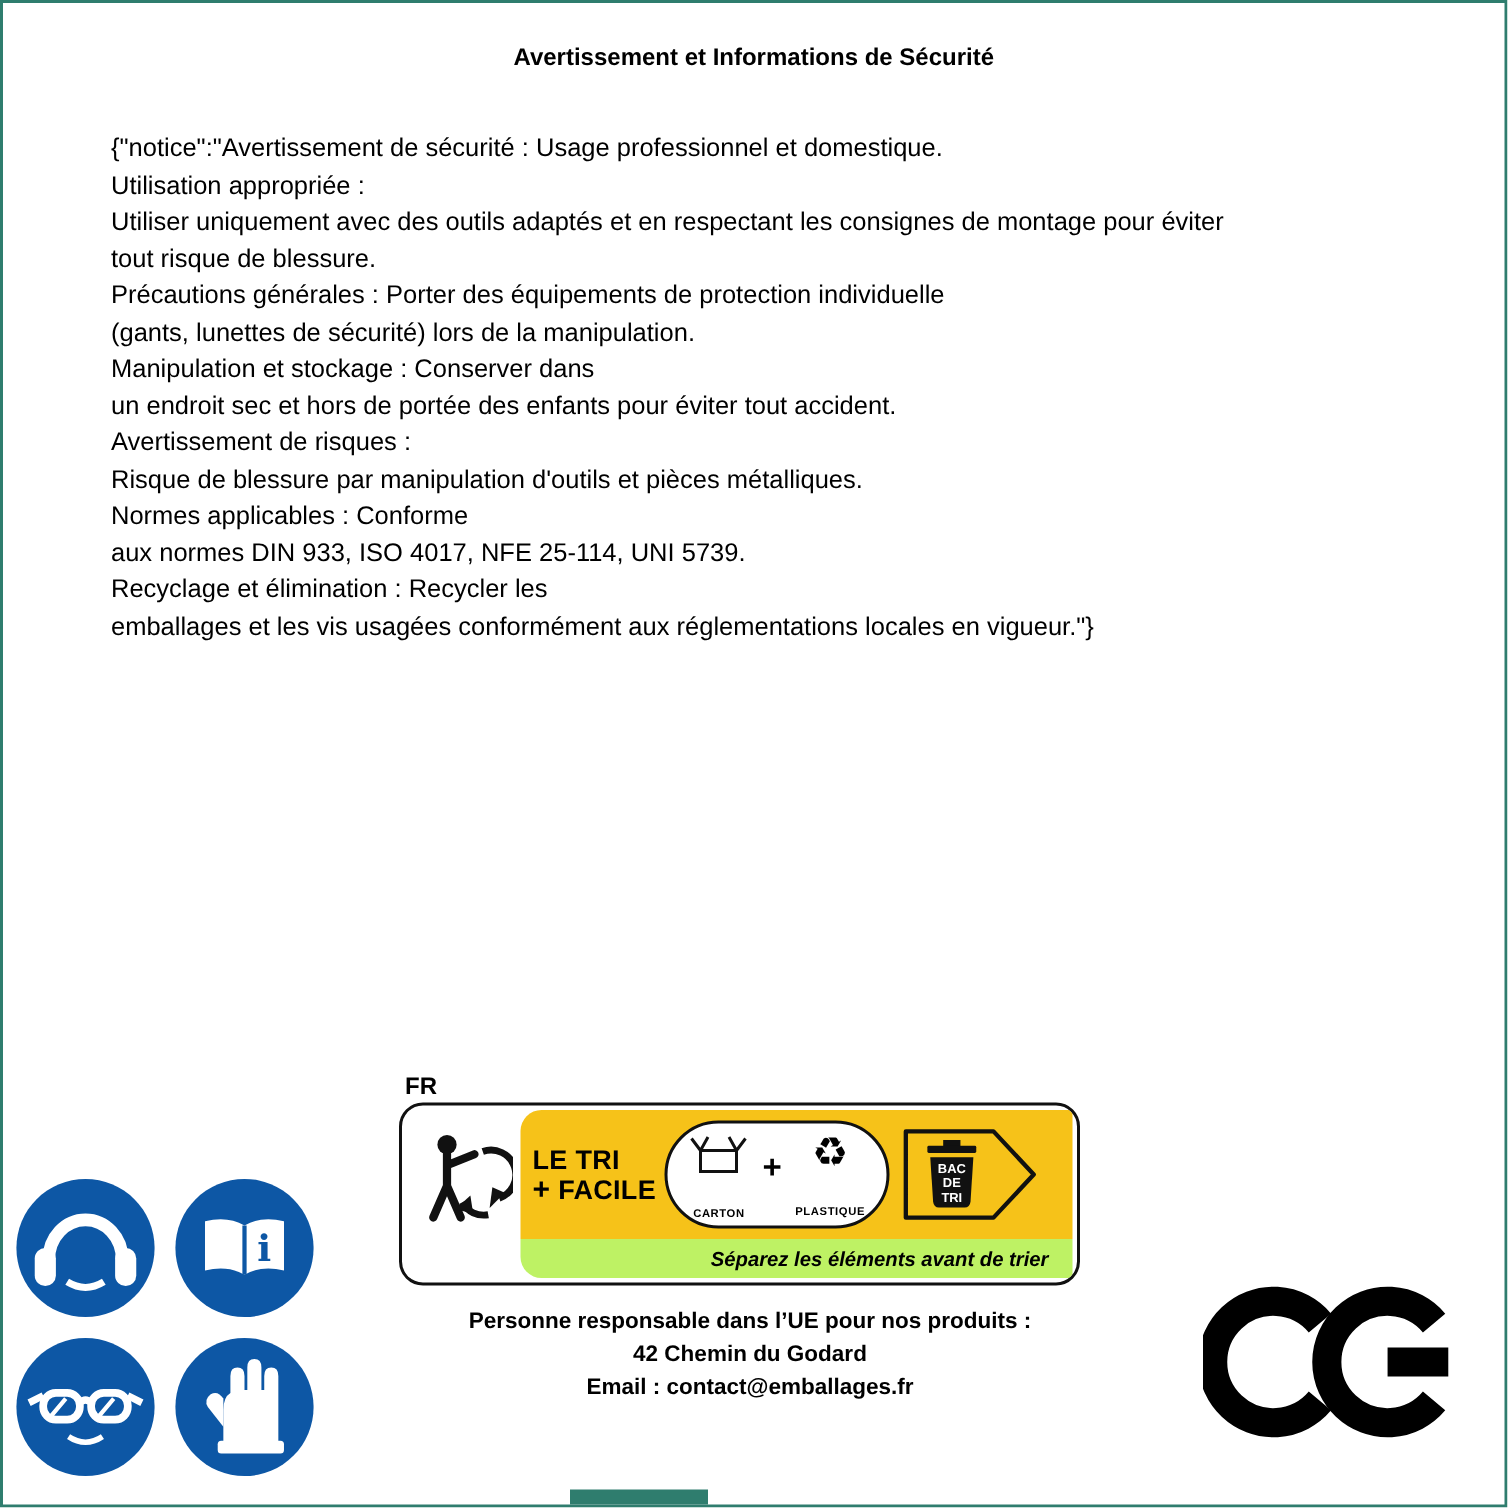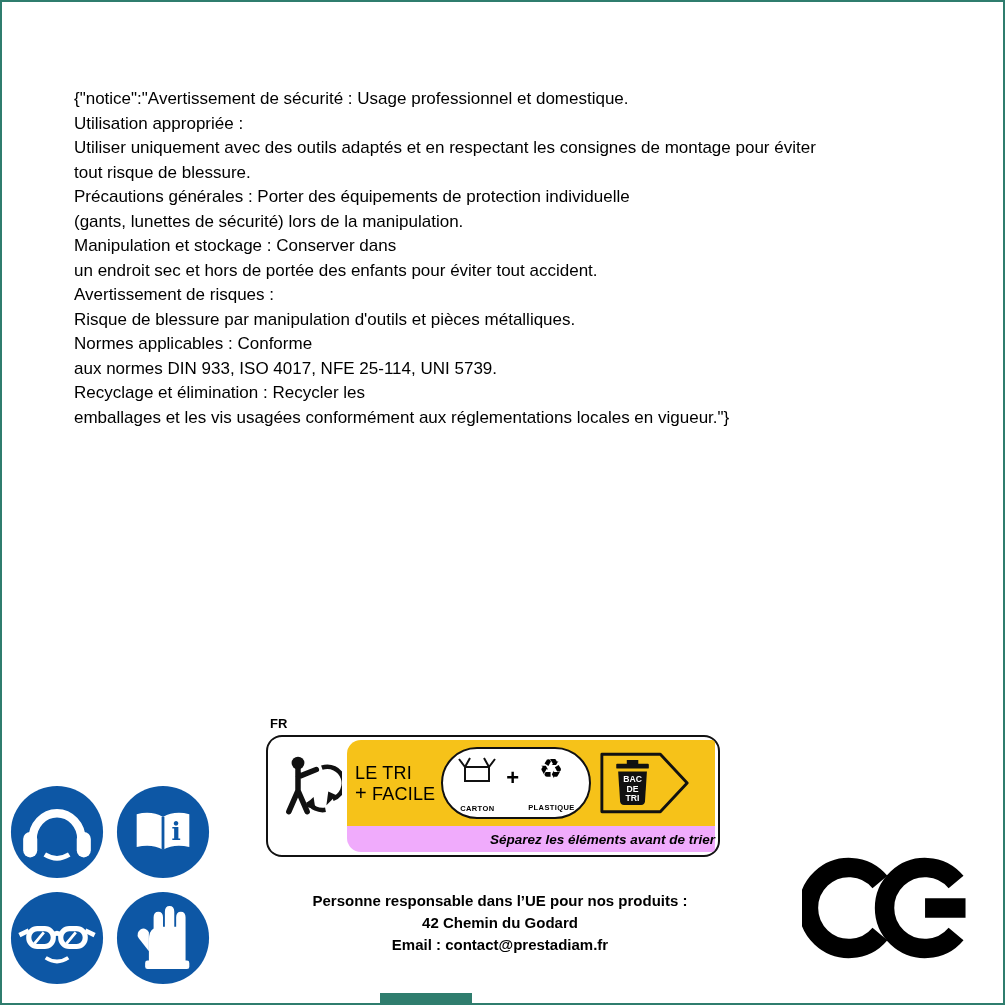--- a/index.html
+++ b/index.html
@@ -22,65 +22,67 @@
     font-size:17px;line-height:24.5px;
     white-space:pre-line;
   }
   
   .icons{
     position:absolute;left:8px;top:783px;
     display:grid;grid-template-columns:94px 94px;grid-auto-rows:94px;gap:12px;
   }
   .icons svg{width:94px;height:94px;display:block;}
   
-  .fr-label{position:absolute;left:268px;top:714px;font-weight:bold;font-size:13px;}
+  .fr-label{position:absolute;left:268px;top:714px;font-weight:bold;font-size:16px;}
   .trilabel{
     position:absolute;left:264px;top:733px;width:454px;height:122px;
     box-sizing:border-box;background:#fff;border:2.5px solid #111;border-radius:16px;
     padding:3px;overflow:hidden;
   }
   .tl-grid{display:grid;grid-template-columns:76px 1fr;grid-template-rows:1fr 26px;width:100%;height:100%;}
   .triman-cell{grid-row:1 / span 2;display:flex;align-items:flex-start;justify-content:center;padding-top:6px;background:#fff;}
   .band{
     background:#f6c219;border-radius:14px 0 0 0;
     display:flex;align-items:center;padding-left:8px;gap:6px;
   }
-  .letri{font-weight:normal;font-size:18px;line-height:20px;letter-spacing:.2px;white-space:nowrap;}
+  .letri{font-weight:bold;font-size:18px;line-height:20px;letter-spacing:.2px;white-space:nowrap;}
   .letri .plus{font-size:20px;}
   .capsule{
     background:#fff;border:2.5px solid #111;border-radius:40px;
     height:72px;box-sizing:border-box;
     display:flex;align-items:center;justify-content:center;gap:9px;
     padding:0 14px;
   }
   .mat{display:flex;flex-direction:column;align-items:center;justify-content:center;line-height:1;}
   .mat-label{font-size:7.5px;font-weight:bold;letter-spacing:.4px;margin-top:20px;}
   .mat-plus{font-size:22px;font-weight:bold;padding-bottom:10px;}
   .recycle-glyph{font-family:"DejaVu Sans", sans-serif;font-size:27px;line-height:30px;}
   .pennant{margin-left:2px;}
   .tl-bottom{
-    background:#f0abfc;border-radius:0 0 0 14px;
+    background:#bef264;border-radius:0 0 0 14px;
     display:flex;align-items:center;justify-content:flex-end;
+    padding-right:16px;
     font-style:italic;font-weight:bold;font-size:13.5px;
   }
   
   .address{
     position:absolute;left:258px;top:868px;width:480px;
-    text-align:center;font-weight:bold;font-size:15px;line-height:22px;margin-top:20px;
+    text-align:center;font-weight:bold;font-size:15px;line-height:22px;
   }
   
   .ce{position:absolute;left:800px;top:850px;}
   
   .accent-bar{position:absolute;left:378px;top:991px;width:92px;height:12px;background:#2f7d6e;}
 </style>
 </head>
 <body>
 
 <div class="page">
 
+  <div class="title">Avertissement et Informations de Sécurité</div>
 
   <div class="notice">{"notice":"Avertissement de sécurité : Usage professionnel et domestique.
 Utilisation appropriée :
 Utiliser uniquement avec des outils adaptés et en respectant les consignes de montage pour éviter
 tout risque de blessure.
 Précautions générales : Porter des équipements de protection individuelle
 (gants, lunettes de sécurité) lors de la manipulation.
 Manipulation et stockage : Conserver dans
 un endroit sec et hors de portée des enfants pour éviter tout accident.
 Avertissement de risques :
@@ -169,21 +171,21 @@
         </svg>
       </div>
 
       <div class="tl-bottom">Séparez les éléments avant de trier</div>
     </div>
   </div>
 
   <div class="address">
     <div>Personne responsable dans l’UE pour nos produits :</div>
     <div>42 Chemin du Godard</div>
-    <div>Email : contact@prestadiam.fr</div>
+    <div>Email : contact@emballages.fr</div>
   </div>
 
   <div class="ce" aria-label="CE">
     <svg width="170" height="112" viewBox="0 0 210 130">
       <path d="M96.3 32.9 A50 50 0 1 0 96.3 97.1" fill="none" stroke="#000" stroke-width="24"></path>
       <path d="M190.3 32.9 A50 50 0 1 0 190.3 97.1" fill="none" stroke="#000" stroke-width="24"></path>
       <path d="M152 65 H202" fill="none" stroke="#000" stroke-width="24"></path>
     </svg>
   </div>
 

